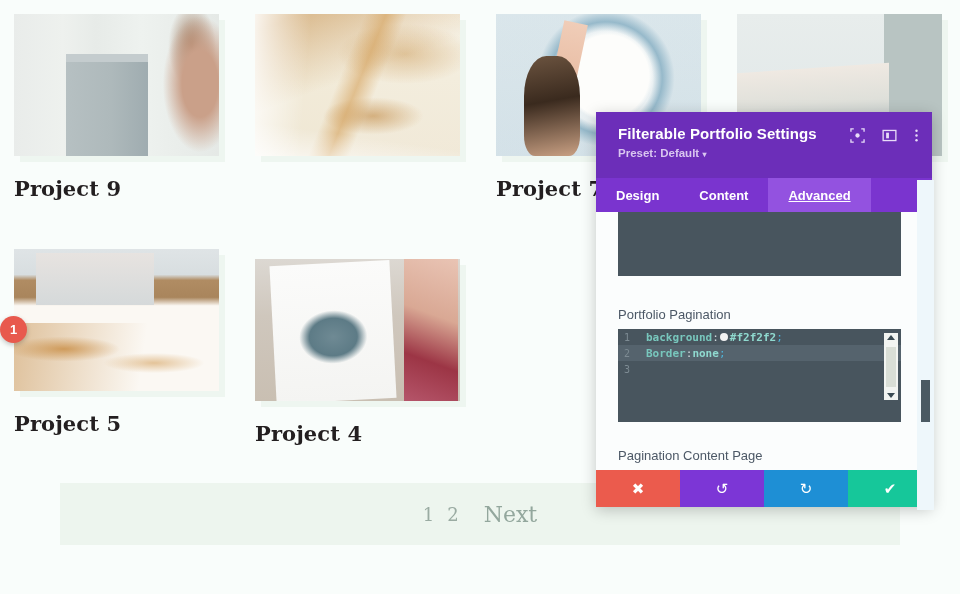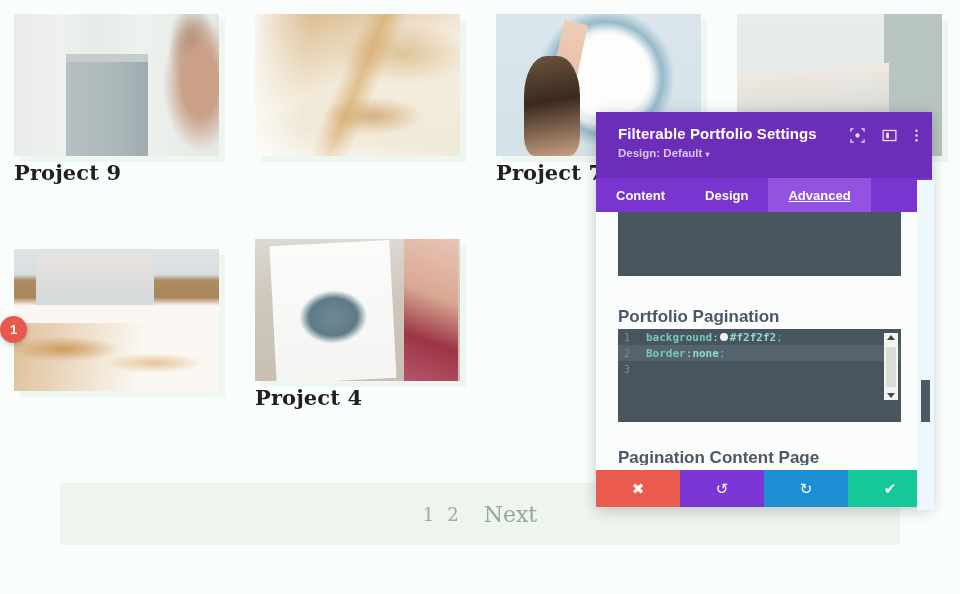--- a/index.html
+++ b/index.html
@@ -27,21 +27,21 @@
   .proj .thumb {
     width: 205px;
     height: 142px;
     overflow: hidden;
     position: relative;
     box-shadow: 6px 6px 0 #eef6f0;
     background: #eef1ef;
   }
   .proj .thumb .art { position: absolute; inset: 0; }
   .proj .caption {
-    margin-top: 4px;
+    margin-top: 20px;
     font-family: "DejaVu Serif", "Liberation Serif", serif;
     font-weight: bold;
     font-size: 21px;
     color: #231f20;
     letter-spacing: .1px;
   }
 
   
   .art-p9 {
     background:
@@ -259,23 +259,23 @@
     position: absolute;
     background: #48555e;
     left: 22px;
     width: 283px;
   }
   #code-box-above { top: -4px; height: 68px; }
 
   .field-label {
     position: absolute;
     left: 22px;
-    font-size: 17px;
+    font-size: 13px;
     color: #4c5866;
-    font-weight: bold;
+    font-weight: normal;
   }
   #label-pagination { top: 95px; }
   #label-active-page { top: 236px; }
 
   #code-editor {
     position: absolute;
     left: 22px;
     top: 117px;
     width: 283px;
     height: 93px;
@@ -420,23 +420,24 @@
     <div class="thumb">
       <div class="art art-p6"></div>
     </div>
     <div class="caption"></div>
   </div>
 
   <div class="proj" style="left:14px; top:249px;">
     <div class="thumb">
       <div class="art art-p5"></div>
     </div>
-  </div>
-
-  <div class="proj" style="left:255px; top:239px;">
+    <div class="caption">Project 5</div>
+  </div>
+
+  <div class="proj" style="left:255px; top:259px;">
     <div class="thumb">
       <div class="art art-p4">
         <div class="brush"></div>
       </div>
     </div>
     <div class="caption">Project 4</div>
   </div>
 
   <div id="pagination-band">
     <div id="pagination">
@@ -448,21 +449,21 @@
 </div>
 
 <div id="modal-scroll-track"></div>
 <div id="modal-scrollbar"></div>
 
 <div id="modal">
 
   <div class="modal-header">
     <div class="modal-title">Filterable Portfolio Settings</div>
     <div class="modal-preset">
-      <span>Design: Default</span>
+      <span>Preset: Default</span>
       <span class="caret">▾</span>
     </div>
 
     <div class="header-icons">
       <span class="hicon">
         <svg width="15" height="15" viewBox="0 0 16 16">
           <path d="M1 4V1h3M12 1h3v3M15 12v3h-3M4 15H1v-3" fill="none" stroke="#e8dcf8" stroke-width="1.4"></path>
           <circle cx="8" cy="8" r="2.3" fill="#e8dcf8"></circle>
         </svg>
       </span>
@@ -476,22 +477,22 @@
         <svg width="5" height="15" viewBox="0 0 5 16">
           <circle cx="2.5" cy="3" r="1.3" fill="#e8dcf8"></circle>
           <circle cx="2.5" cy="8" r="1.3" fill="#e8dcf8"></circle>
           <circle cx="2.5" cy="13" r="1.3" fill="#e8dcf8"></circle>
         </svg>
       </span>
     </div>
   </div>
 
   <div class="tabs">
+    <div class="tab">Design</div>
     <div class="tab">Content</div>
-    <div class="tab">Design</div>
     <div class="tab active">Advanced</div>
   </div>
 
   <div class="modal-body">
 
     <div class="code-box" id="code-box-above"></div>
 
     <div class="field-label" id="label-pagination">Portfolio Pagination</div>
 
     <div id="code-editor">

